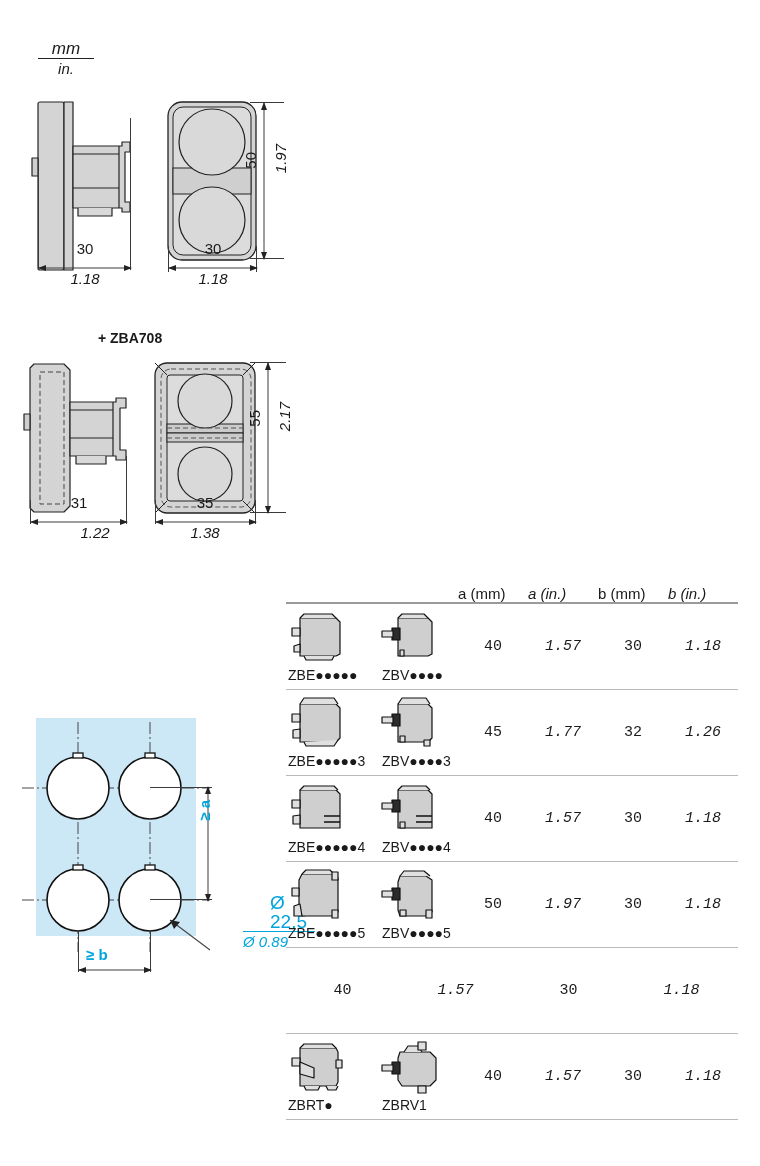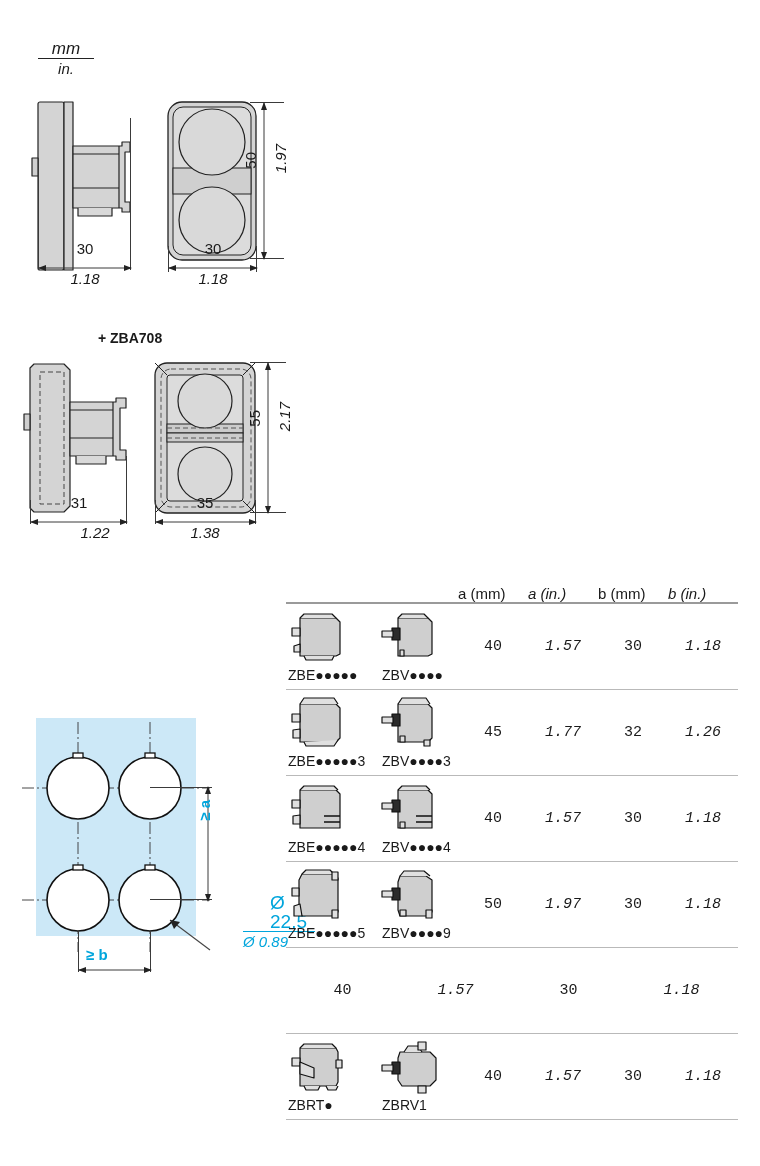--- a/index.html
+++ b/index.html
@@ -349,21 +349,21 @@
         <g stroke="#111" stroke-width="1.2" fill="#cfcfcf" stroke-linejoin="round">
           <path d="M26 8 L52 8 L58 12 L58 44 L52 48 L26 48 L24 42 L24 14 Z"></path>
           <path d="M26 8 L30 3 L50 3 L56 8" fill="#e0e0e0"></path>
           <rect x="18" y="20" width="8" height="12" fill="#2b2b2b"></rect>
           <rect x="8" y="23" width="11" height="6" fill="#e0e0e0"></rect>
           <path d="M26 42 L32 42 L32 48 L26 48 Z" fill="#e0e0e0"></path>
           <path d="M52 42 L58 42 L58 50 L52 50 Z" fill="#e0e0e0"></path>
         </g>
       </svg>
       <div class="ref-l">ZBE●●●●●5</div>
-      <div class="ref-r">ZBV●●●●9</div>
+      <div class="ref-r">ZBV●●●●5</div>
     </div>
     <div class="val">50</div>
     <div class="val it">1.97</div>
     <div class="val">30</div>
     <div class="val it">1.18</div>
   </div>
   <div class="sep light"></div>
 
   <div class="row">
     <div class="val">40</div>

